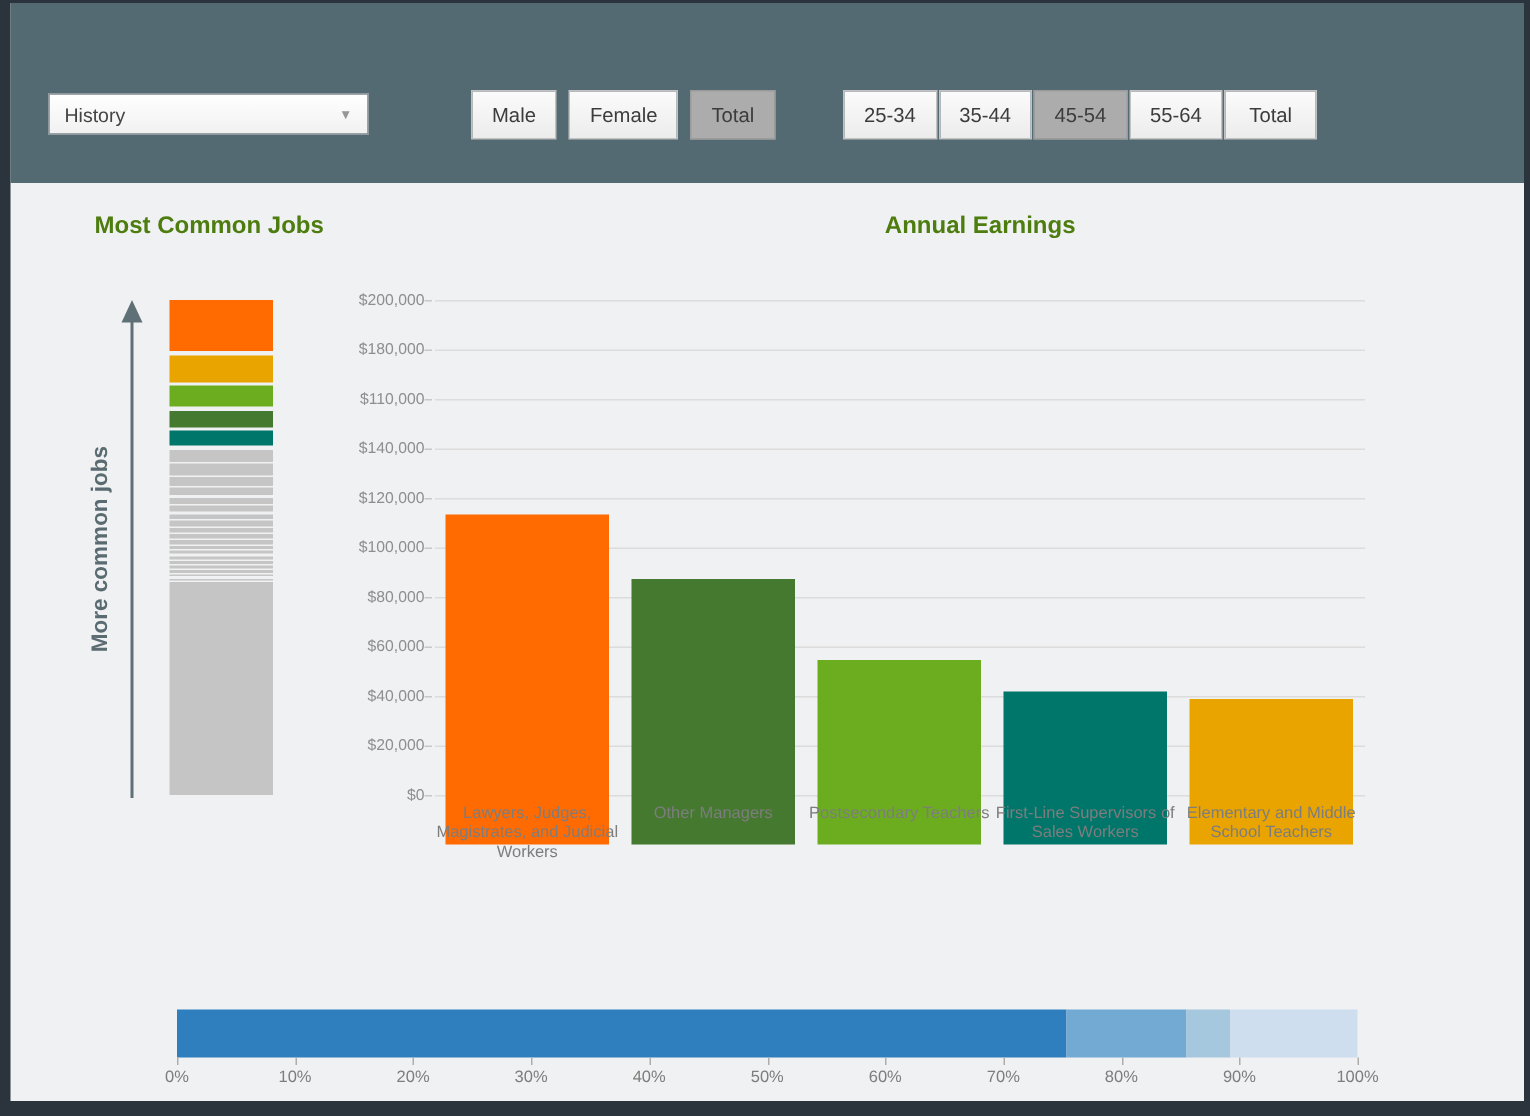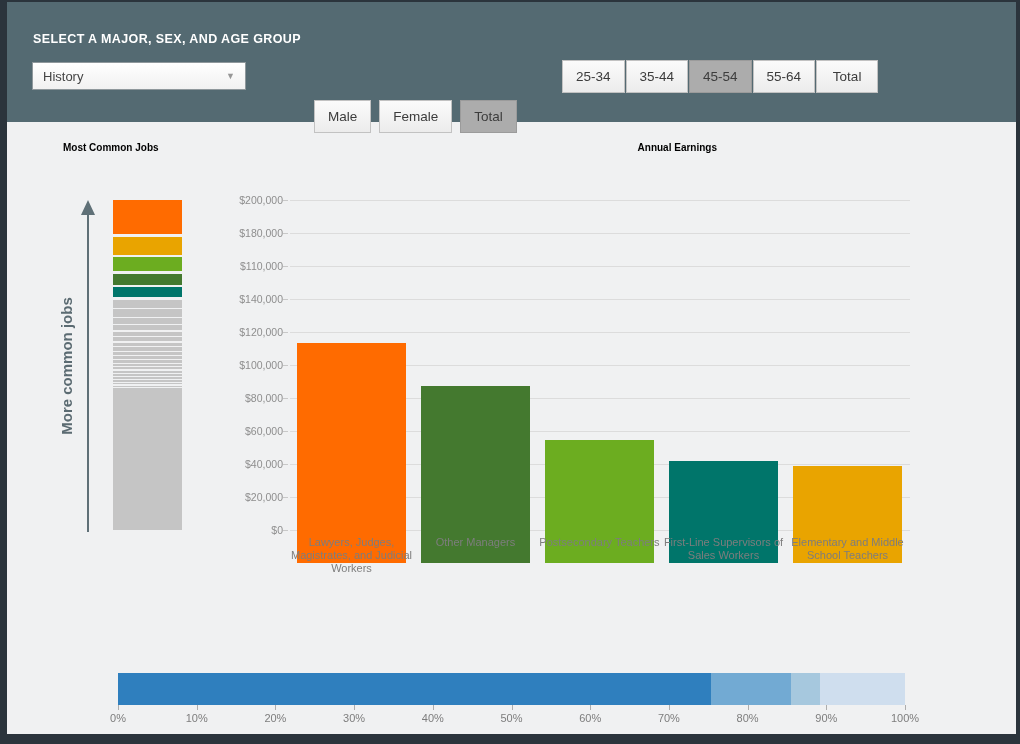--- a/index.html
+++ b/index.html
@@ -12,30 +12,30 @@
 
   
   .header{position:absolute;left:0;top:0;width:100%;height:120px;background:#546a72;}
   .header-label{position:absolute;left:26px;top:30px;color:#ffffff;font-weight:bold;font-size:12.5px;letter-spacing:.4px;}
   .dropdown{position:absolute;left:25px;top:60px;width:214px;height:28px;box-sizing:border-box;
     background:linear-gradient(#ffffff,#f1f1f1);border:1px solid #8f989c;
     display:flex;align-items:center;justify-content:space-between;padding:0 10px;cursor:pointer;}
   .dropdown-value{font-size:13px;color:#444;}
   .dropdown-arrow{color:#979797;font-size:9px;line-height:9px;}
   .btn-group{position:absolute;top:58px;display:flex;}
-  .sex-group{left:307px;gap:8px;margin-top:40px;}
+  .sex-group{left:307px;gap:8px;}
   .age-group{left:555px;gap:1px;}
   .ctl-btn{height:33px;padding:0 13px;box-sizing:border-box;
     background:linear-gradient(#fbfbfb,#ececec);border:1px solid #c2c2c2;
     font-family:inherit;font-size:13.5px;color:#3c3c3c;cursor:pointer;}
   .age-group .ctl-btn{min-width:62px;}
   .ctl-btn.selected{background:#acacac;border-color:#9b9b9b;}
 
   
-  .chart-title{position:absolute;margin:0;font-size:10px;font-weight:bold;color:#000000;}
+  .chart-title{position:absolute;margin:0;font-size:16px;font-weight:bold;color:#4d7c0f;}
   #mcj-title{left:56px;top:140px;}
   #earnings-title{left:410px;top:140px;width:300px;text-align:right;}
   #ws-title{left:405px;top:637px;width:200px;text-align:center;}
 
   
   #mcj-bar{position:absolute;left:106px;top:198px;width:69px;}
   .mcj-seg{margin-bottom:2.5px;}
   .mcj-stripe{margin-bottom:1.2px;}
   #mcj-arrow{position:absolute;left:72px;top:196px;}
   #mcj-axis-label{position:absolute;left:-104px;top:354px;width:330px;height:20px;
@@ -56,21 +56,20 @@
   #ws-axis{position:absolute;left:111px;top:703px;width:787px;height:24px;}
   .ws-tick{position:absolute;top:0;width:1px;height:5px;background:#adadad;}
   .ws-ticklabel{position:absolute;top:7px;width:44px;text-align:center;font-size:11px;color:#7d7d7d;}
 </style>
 </head>
 <body>
 
 <div class="app">
 
   <div class="header">
-    <div class="header-label">SELECT A MAJOR, SEX, AND AGE GROUP</div>
 
     <div class="dropdown">
       <span class="dropdown-value">History</span>
       <span class="dropdown-arrow">▼</span>
     </div>
 
     <div class="btn-group sex-group">
       <button class="ctl-btn">Male</button>
       <button class="ctl-btn">Female</button>
       <button class="ctl-btn selected">Total</button>

